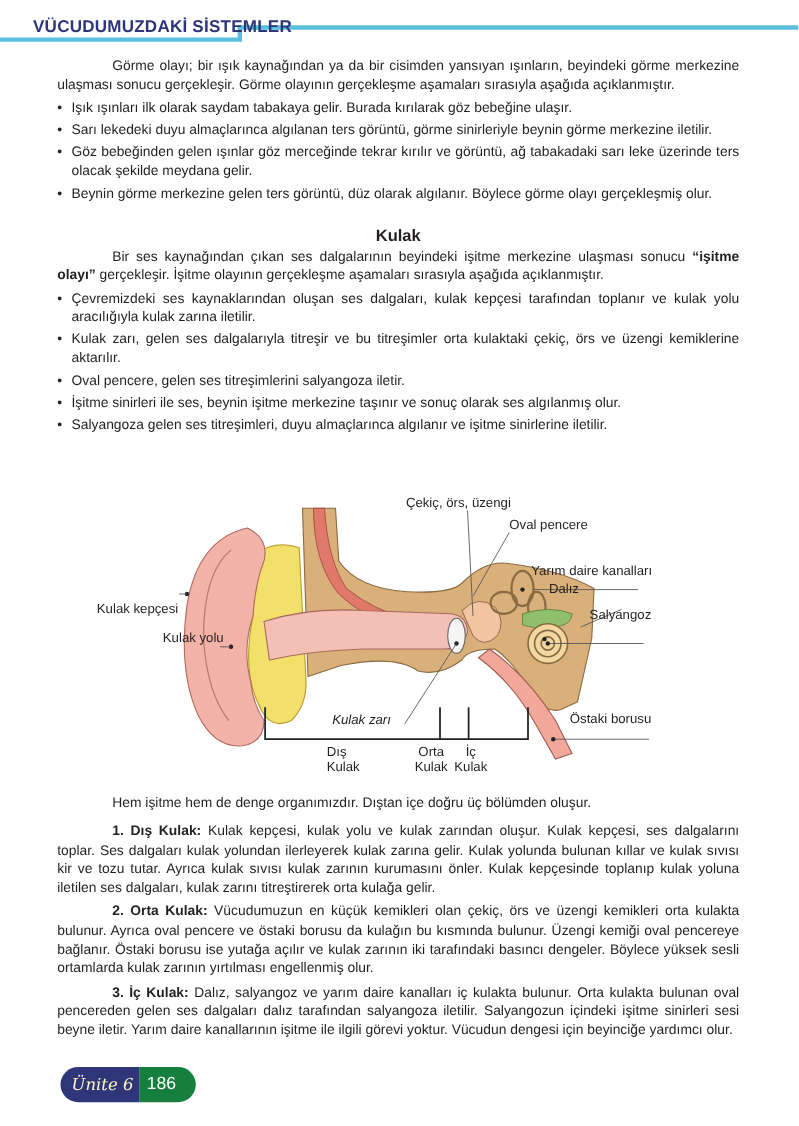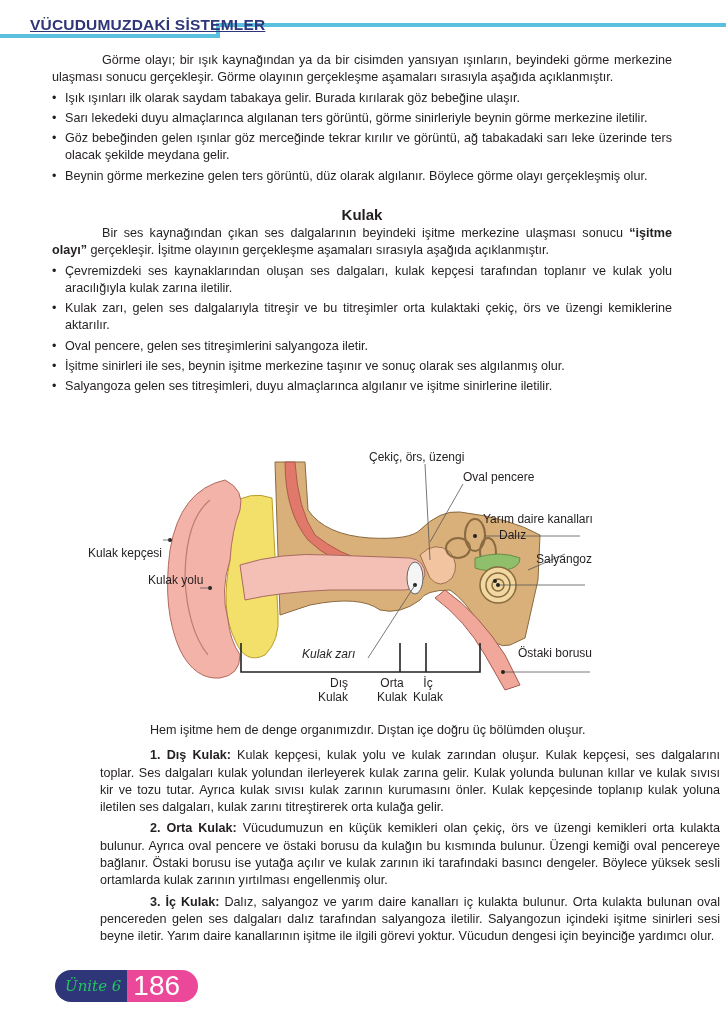--- a/index.html
+++ b/index.html
@@ -1,35 +1,35 @@
 <!DOCTYPE html>
 <html><head>
 <meta charset="utf-8">
 <style>
   html, body { margin: 0; padding: 0; background: #ffffff; }
   body { width: 726px; height: 1024px; position: relative; overflow: hidden;
          font-family: "Liberation Sans", "DejaVu Sans", sans-serif; color: #231f20; }
   .header { position: absolute; left: 0; top: 0; width: 726px; height: 45px; }
   .header-title { position: absolute; left: 30px; top: 16px; font-size: 15.5px; font-weight: bold;
-         color: #2e3579; letter-spacing: 0.2px; text-decoration: underline; }
+         color: #2e3579; letter-spacing: 0.2px; }
   .header-rule { position: absolute; left: 0; top: 0; width: 726px; height: 45px; }
   .content { position: absolute; left: 52px; width: 620px; font-size: 12.6px; line-height: 17.3px; }
   p { margin: 0; text-align: justify; }
   .indent { text-indent: 50px; }
   ul { list-style: none; margin: 0; padding: 0; }
   li { position: relative; padding-left: 13px; margin-top: 3px; text-align: justify; }
   li::before { content: "•"; position: absolute; left: 0; top: 0; }
   .section-title { text-align: center; font-weight: bold; font-size: 15px; margin: 0; line-height: 20px; }
   b { font-weight: bold; }
   .diagram { position: absolute; left: 80px; top: 440px; width: 560px; height: 270px; }
   .dlabel { position: absolute; font-size: 12px; white-space: nowrap; color: #231f20; line-height: 14px; }
   .footer { position: absolute; left: 55px; top: 970px; height: 32px; display: flex; }
-  .unit { background: #2e3579; color: #22c55e; font-family: "DejaVu Serif", serif; font-style: italic;
+  .unit { background: #2e3579; color: #fef9c3; font-family: "DejaVu Serif", serif; font-style: italic;
           font-size: 15px; padding: 0 6px 0 10px; border-radius: 16px 0 0 16px; line-height: 32px; text-align: center; }
-  .pagenum { background: #ec4899; color: #fff; font-size: 28px; padding: 0 18px 0 6px;
+  .pagenum { background: #15803d; color: #fff; font-size: 16px; padding: 0 18px 0 6px;
           border-radius: 0 16px 16px 0; line-height: 32px; }
 </style>
 </head>
 <body>
 
 <div class="header">
   <svg class="header-rule" width="726" height="45">
     <path d="M0 36 L218 36 L218 25 L726 25" fill="none" stroke="#5bc0de" stroke-width="4"></path>
   </svg>
   <div class="header-title">VÜCUDUMUZDAKİ SİSTEMLER</div>
@@ -123,35 +123,35 @@
   <div class="dlabel" style="left:289px;top:10px;">Çekiç, örs, üzengi</div>
   <div class="dlabel" style="left:383px;top:30px;">Oval pencere</div>
   <div class="dlabel" style="left:403px;top:72px;">Yarım daire kanalları</div>
   <div class="dlabel" style="left:419px;top:88px;">Dalız</div>
   <div class="dlabel" style="left:456px;top:112px;">Salyangoz</div>
   <div class="dlabel" style="left:438px;top:159px;margin-top:47px;">Östaki borusu</div>
   <div class="dlabel" style="left:8px;top:106px;">Kulak kepçesi</div>
   <div class="dlabel" style="left:68px;top:133px;">Kulak yolu</div>
   <div class="dlabel" style="left:222px;top:207px;font-style:italic;">Kulak zarı</div>
 
-  <div class="dlabel" style="left:228px;top:236px;text-align:right;width:40px;">
+  <div class="dlabel" style="left:217px;top:236px;text-align:left;width:40px;">
     <div>Dış</div>
     <div>Kulak</div>
   </div>
   <div class="dlabel" style="left:294px;top:236px;text-align:center;width:36px;">
     <div>Orta</div>
     <div>Kulak</div>
   </div>
   <div class="dlabel" style="left:330px;top:236px;text-align:center;width:36px;">
     <div>İç</div>
     <div>Kulak</div>
   </div>
 </div>
 
-<div class="content" style="top:722px;margin-left:48px;">
+<div class="content" style="top:722px;">
   <p class="indent">Hem işitme hem de denge organımızdır. Dıştan içe doğru üç bölümden oluşur.</p>
   <p class="indent" style="margin-top:8px;"><b>1. Dış Kulak:</b><span> Kulak kepçesi, kulak yolu ve kulak zarından oluşur. Kulak kepçesi, ses dalgalarını toplar. Ses dalgaları kulak yolundan ilerleyerek kulak zarına gelir. Kulak yolunda bulunan kıllar ve kulak sıvısı kir ve tozu tutar. Ayrıca kulak sıvısı kulak zarının kurumasını önler. Kulak kepçesinde toplanıp kulak yoluna iletilen ses dalgaları, kulak zarını titreştirerek orta kulağa gelir.</span></p>
   <p class="indent" style="margin-top:4px;"><b>2. Orta Kulak:</b><span> Vücudumuzun en küçük kemikleri olan çekiç, örs ve üzengi kemikleri orta kulakta bulunur. Ayrıca oval pencere ve östaki borusu da kulağın bu kısmında bulunur. Üzengi kemiği oval pencereye bağlanır. Östaki borusu ise yutağa açılır ve kulak zarının iki tarafındaki basıncı dengeler. Böylece yüksek sesli ortamlarda kulak zarının yırtılması engellenmiş olur.</span></p>
   <p class="indent" style="margin-top:4px;"><b>3. İç Kulak:</b><span> Dalız, salyangoz ve yarım daire kanalları iç kulakta bulunur. Orta kulakta bulunan oval pencereden gelen ses dalgaları dalız tarafından salyangoza iletilir. Salyangozun içindeki işitme sinirleri sesi beyne iletir. Yarım daire kanallarının işitme ile ilgili görevi yoktur. Vücudun dengesi için beyinciğe yardımcı olur.</span></p>
 </div>
 
 <div class="footer">
   <div class="unit">Ünite 6</div>
   <div class="pagenum">186</div>
 </div>

